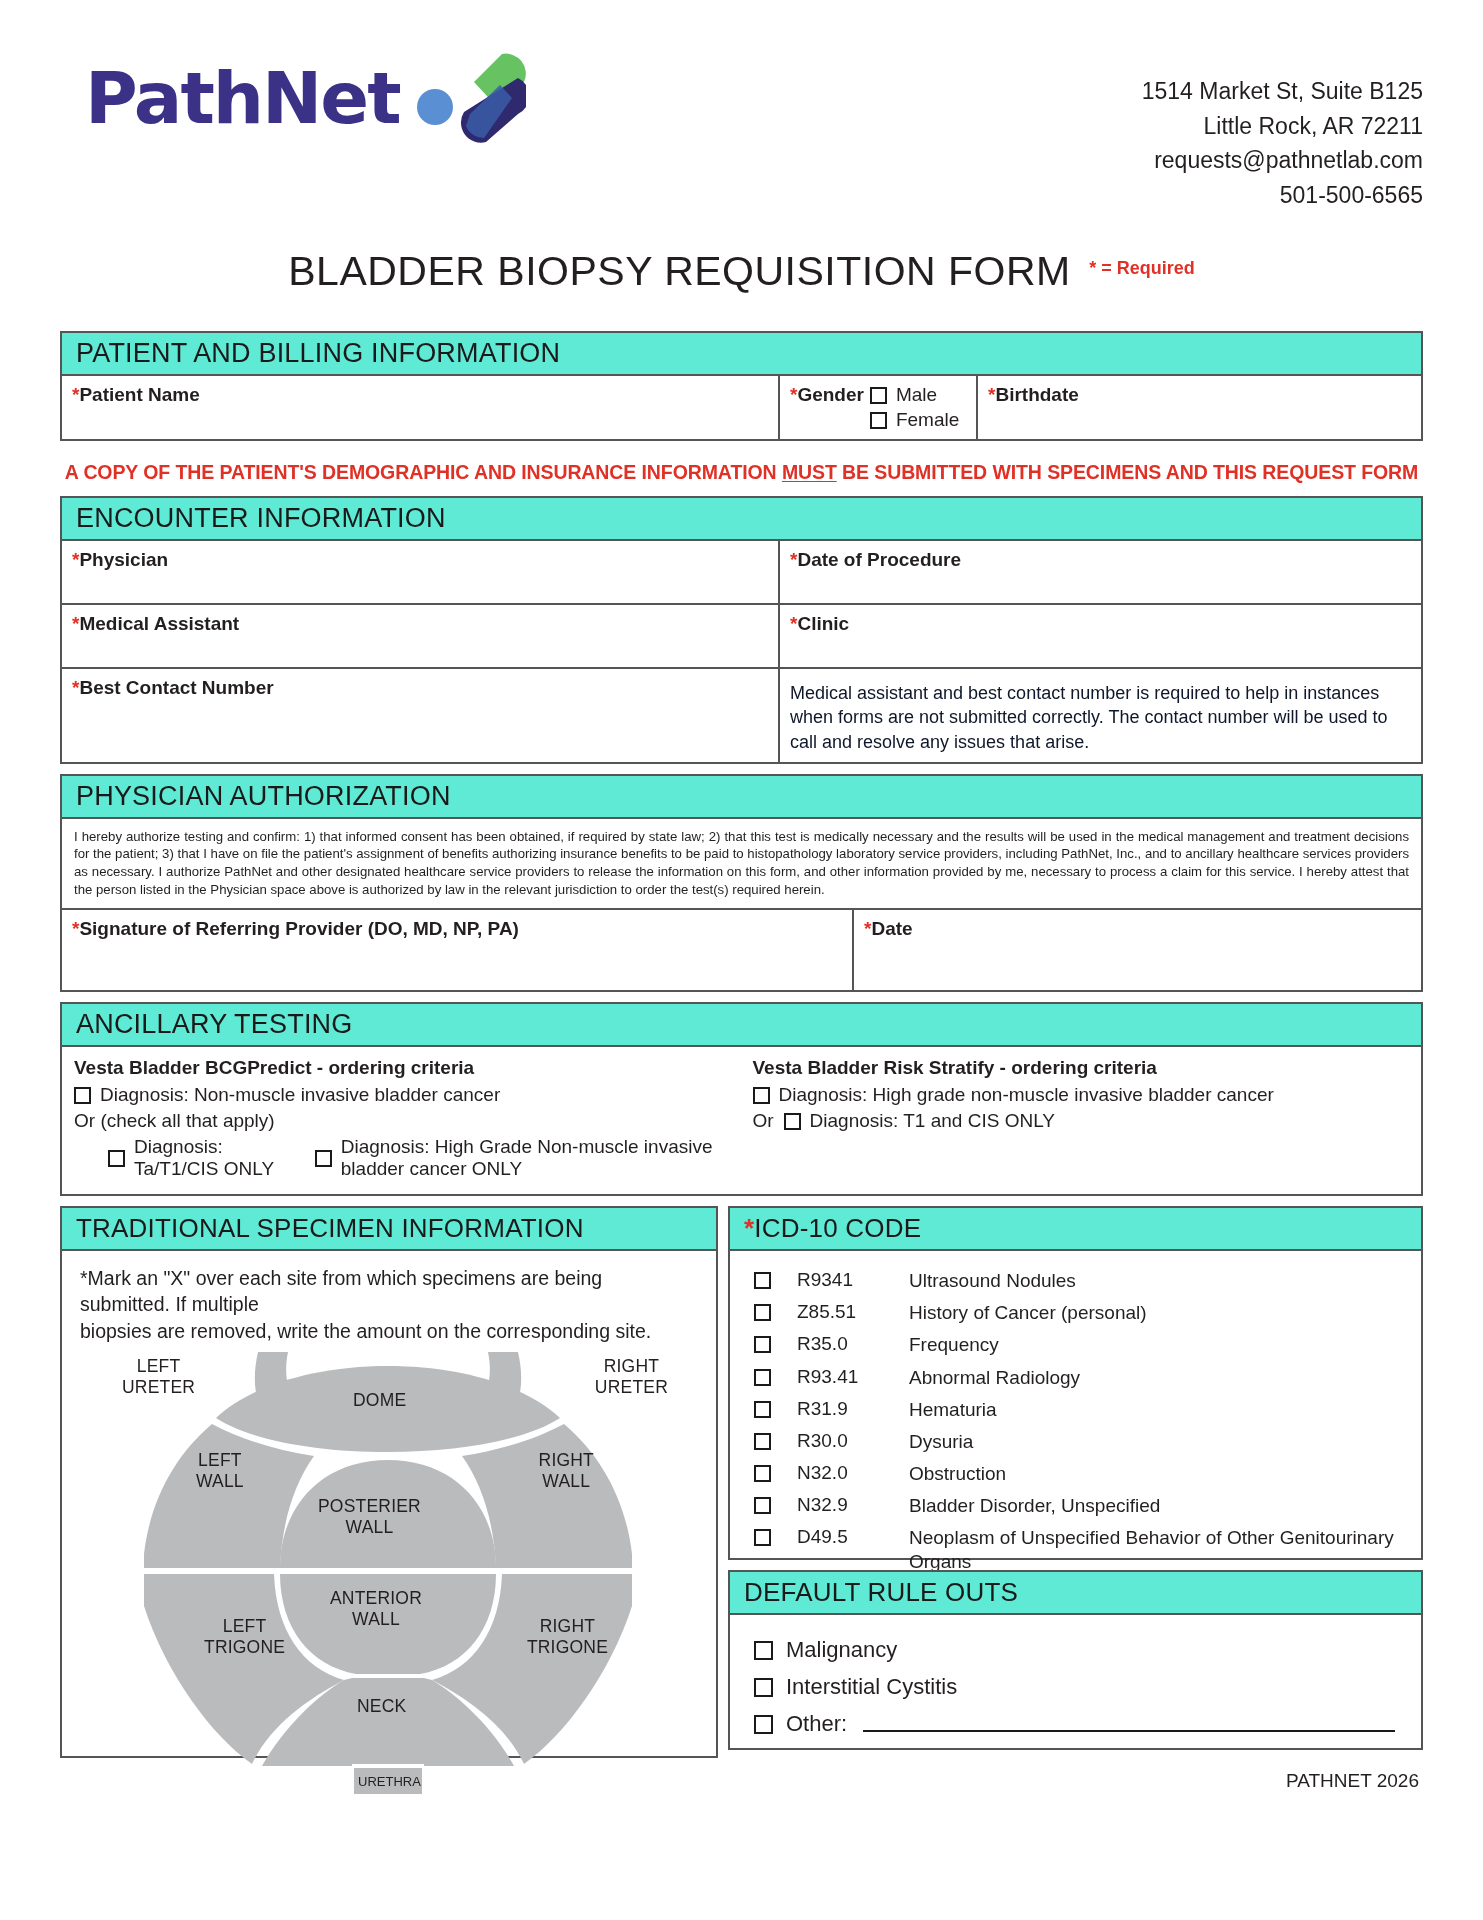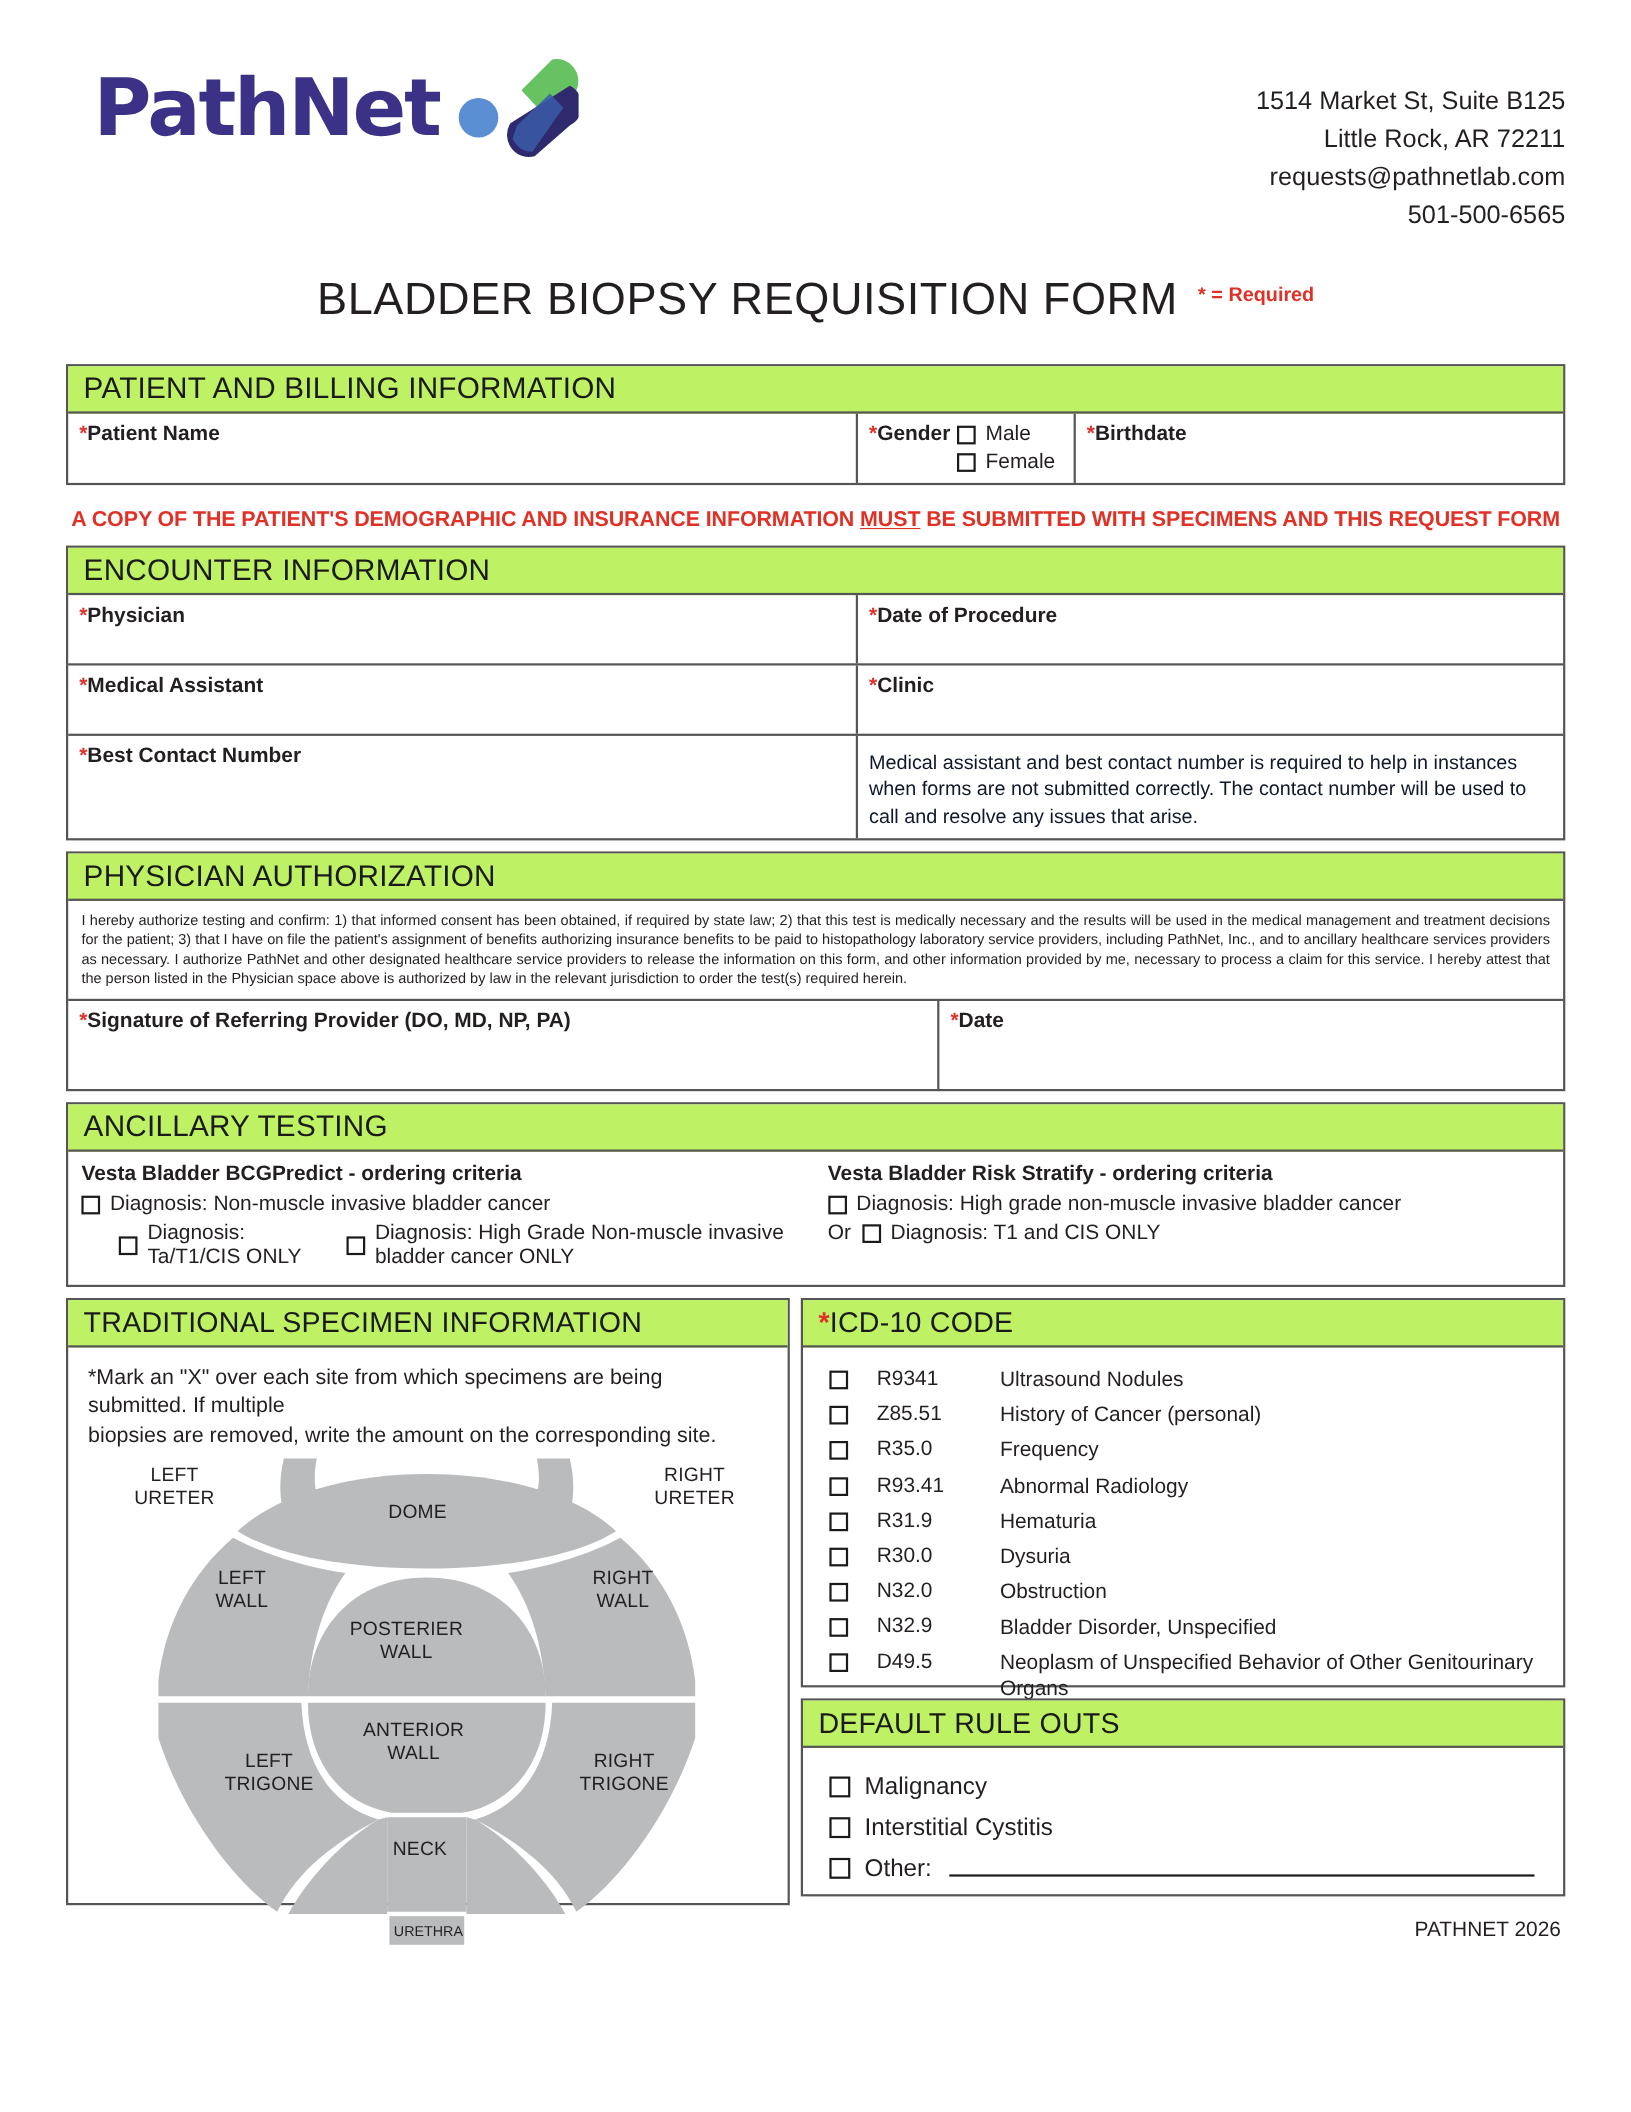--- a/index.html
+++ b/index.html
@@ -25,21 +25,21 @@
 
   
   .title-row { text-align: center; margin-top: 48px; margin-bottom: 36px; }
   .doc-title { font-size: 41px; font-weight: 400; color: #231f20; letter-spacing: .5px;
                display: inline-block; vertical-align: middle; }
   .req-note { color: #e03127; font-size: 18px; font-weight: 700; display: inline-block;
               vertical-align: middle; margin-left: 14px; padding-bottom: 6px; }
 
   
   .block { border: 2.5px solid #555; margin-bottom: 10px; }
-  .band { background: #bef264; border-bottom: 2.5px solid #555; padding: 5px 14px;
+  .band { background: #5eead4; border-bottom: 2.5px solid #555; padding: 5px 14px;
           font-size: 27px; color: #1a1a1a; font-weight: 400; letter-spacing: .2px; }
   .band.small { font-size: 26px; }
   .red-star { color: #e03127; font-weight: 700; }
 
   .row { display: flex; border-bottom: 2.5px solid #555; }
   .row:last-child { border-bottom: none; }
   .cell { padding: 8px 10px; font-size: 19px; font-weight: 700; position: relative; }
   .cell.b-r { border-right: 2.5px solid #555; }
   .tall { min-height: 62px; }
 
@@ -223,20 +223,21 @@
 
   <div class="block">
     <div class="band">ANCILLARY TESTING</div>
     <div class="anc-body">
       <div class="anc-col">
         <div class="anc-head">Vesta Bladder BCGPredict - ordering criteria</div>
         <label class="anc-line">
           <span class="cbx"></span>
           <span>Diagnosis: Non-muscle invasive bladder cancer</span>
         </label>
+        <div class="anc-or">Or (check all that apply)</div>
         <div class="anc-sub">
           <label class="anc-inline">
             <span class="cbx"></span>
             <span>Diagnosis: Ta/T1/CIS ONLY</span>
           </label>
           <label class="anc-inline">
             <span class="cbx"></span>
             <span>Diagnosis: High Grade Non-muscle invasive bladder cancer ONLY</span>
           </label>
         </div>

